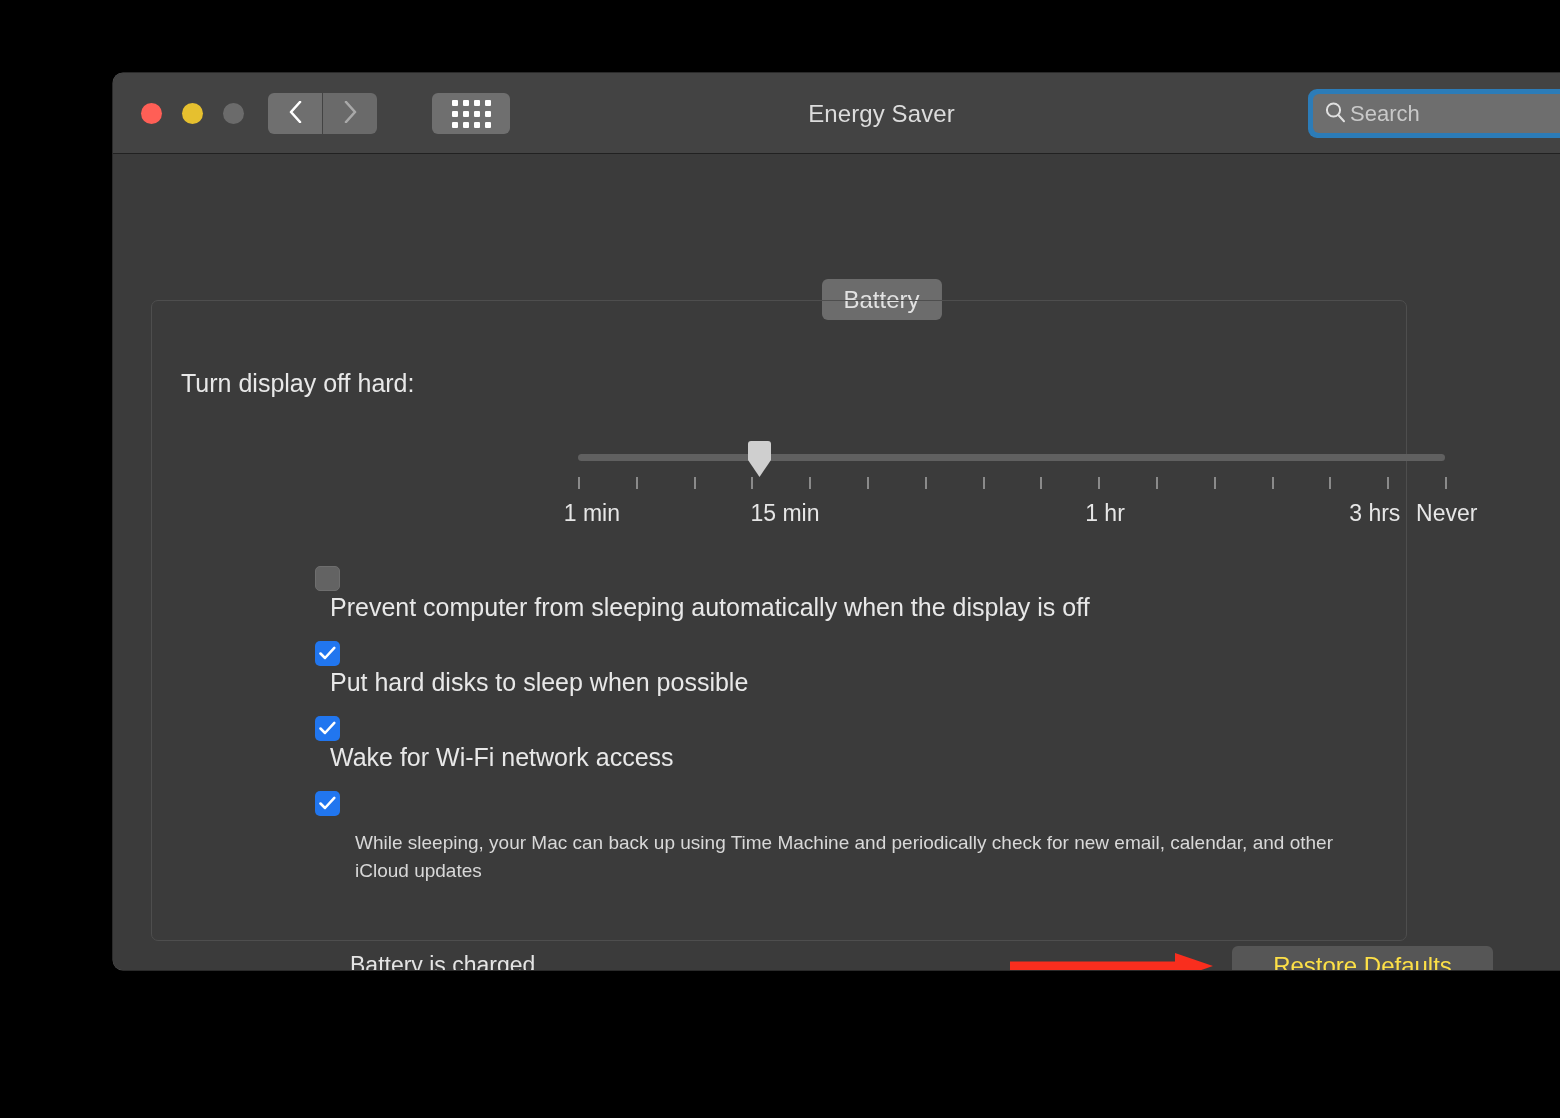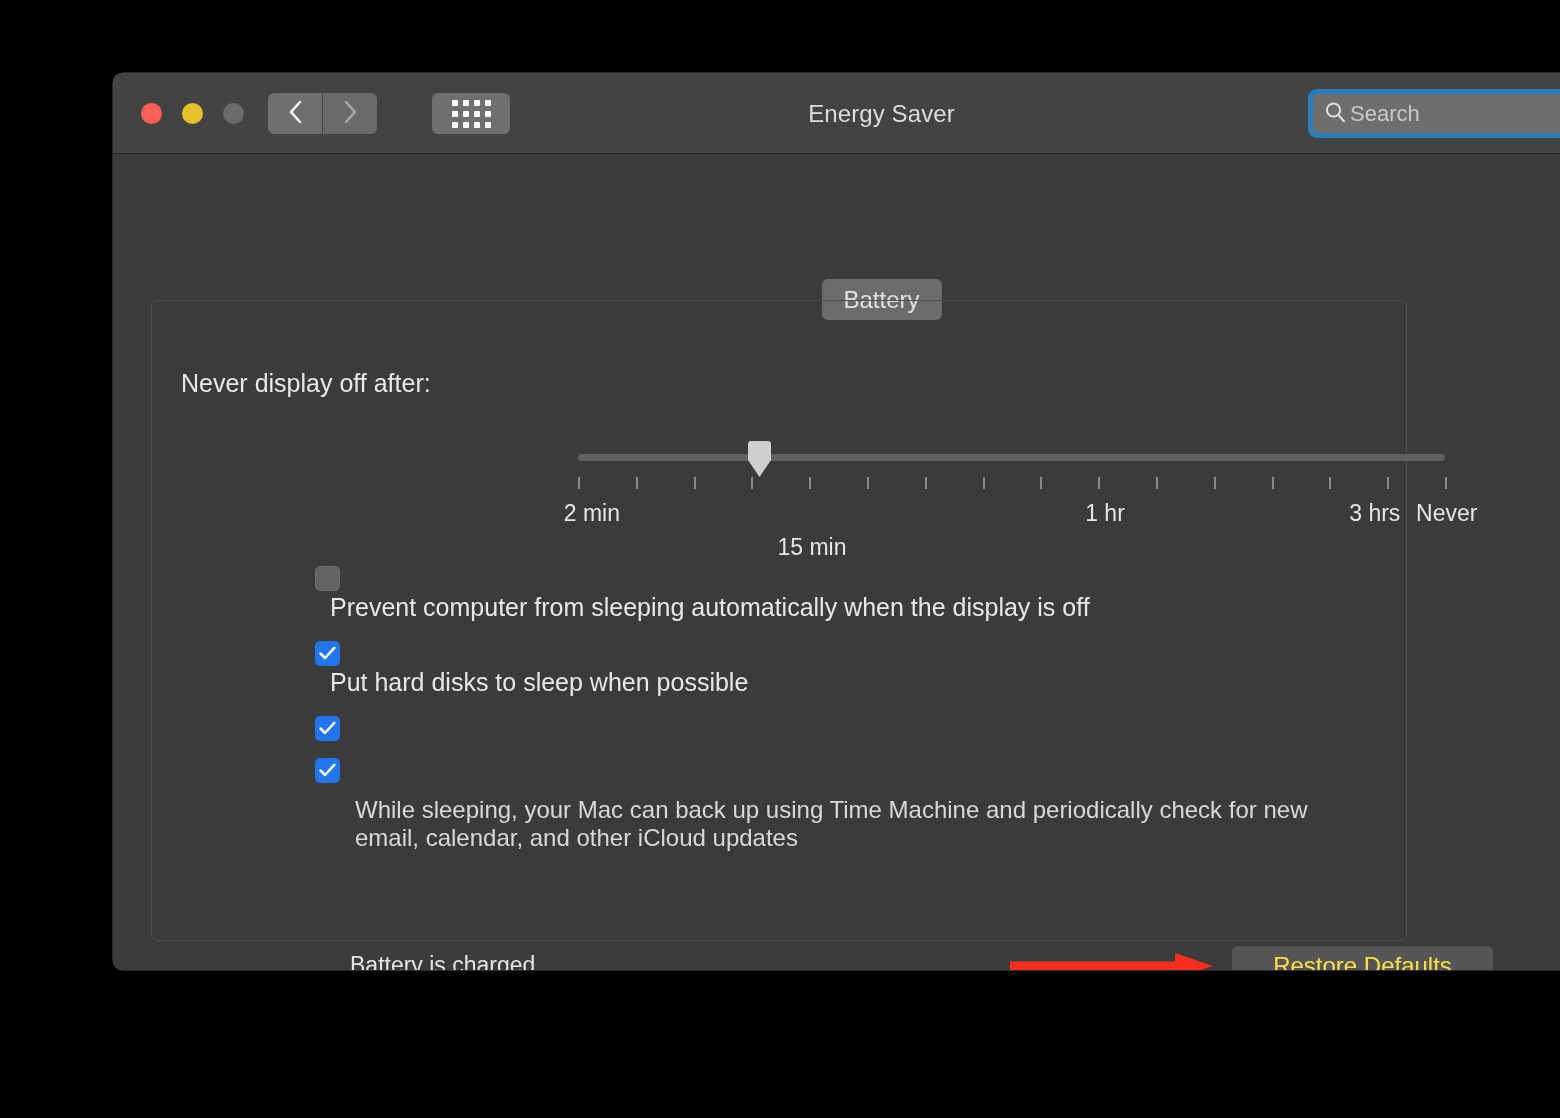--- a/index.html
+++ b/index.html
@@ -287,21 +287,21 @@
     left: 4px;
     top: 5px;
   }
   .clabel {
     font-size: 25px;
     color: #e8e8e8;
     margin-left: 15px;
     line-height: 33px;
   }
   .subnote {
-    font-size: 24px;
+    font-size: 19px;
     color: #d8d8d8;
     line-height: 28px;
     margin-left: 40px;
     margin-top: 4px;
     max-width: 1020px;
   }
 
   
   .batterystatus {
     position: absolute;
@@ -400,21 +400,21 @@
     </div>
 
     <div class="content">
 
       <div class="tabs">
         <div class="tab">Battery</div>
       </div>
 
       <div class="panel"></div>
 
-      <div class="sliderlabel">Never display off after:</div>
+      <div class="sliderlabel">Turn display off hard:</div>
 
       <div class="slider">
         <div class="track"></div>
         <div class="thumb" id="slider-thumb" style="left: 20.9%;">
           <svg width="31" height="38" viewBox="0 0 31 38">
             <path d="M4 4 Q4 1 7 1 L24 1 Q27 1 27 4 L27 20 L15.5 37 L4 20 Z" fill="#cfcfcf"></path>
           </svg>
         </div>
       </div>
 
@@ -431,22 +431,22 @@
           <i style="left: 60%;"></i>
           <i style="left: 66.6667%;"></i>
           <i style="left: 73.3333%;"></i>
           <i style="left: 80%;"></i>
           <i style="left: 86.6667%;"></i>
           <i style="left: 93.3333%;"></i>
           <i style="left: 100%;"></i>
         </div>
 
       <div class="ticklabels" id="tick-labels">
-          <span style="left: 478.872px;">2 min</span>
-          <span style="left: 699px; margin-top: 34px;">15 min</span>
+          <span style="left: 478.872px;">1 min</span>
+          <span style="left: 672px;">15 min</span>
           <span style="left: 992px;">1 hr</span>
           <span style="left: 1261.77px;">3 hrs</span>
           <span style="left: 1333.73px;">Never</span>
         </div>
 
       <div class="checklist">
 
         <div class="crow">
           <div class="cbox off"></div>
           <div class="clabel">Prevent computer from sleeping automatically when the display is off</div>
@@ -464,20 +464,21 @@
         </div>
 
         <div class="crow">
           <div class="cbox on">
             <span>
               <svg width="17" height="15" viewBox="0 0 17 15" fill="none">
                 <path d="M1.5 7.5 L6 12 L15.3 1.8" stroke="#ffffff" stroke-width="2.5" stroke-linecap="round" stroke-linejoin="round"></path>
               </svg>
             </span>
           </div>
+          <div class="clabel">Wake for Wi-Fi network access</div>
         </div>
 
         <div class="crow">
           <div class="cbox on">
             <span>
               <svg width="17" height="15" viewBox="0 0 17 15" fill="none">
                 <path d="M1.5 7.5 L6 12 L15.3 1.8" stroke="#ffffff" stroke-width="2.5" stroke-linecap="round" stroke-linejoin="round"></path>
               </svg>
             </span>
           </div>

